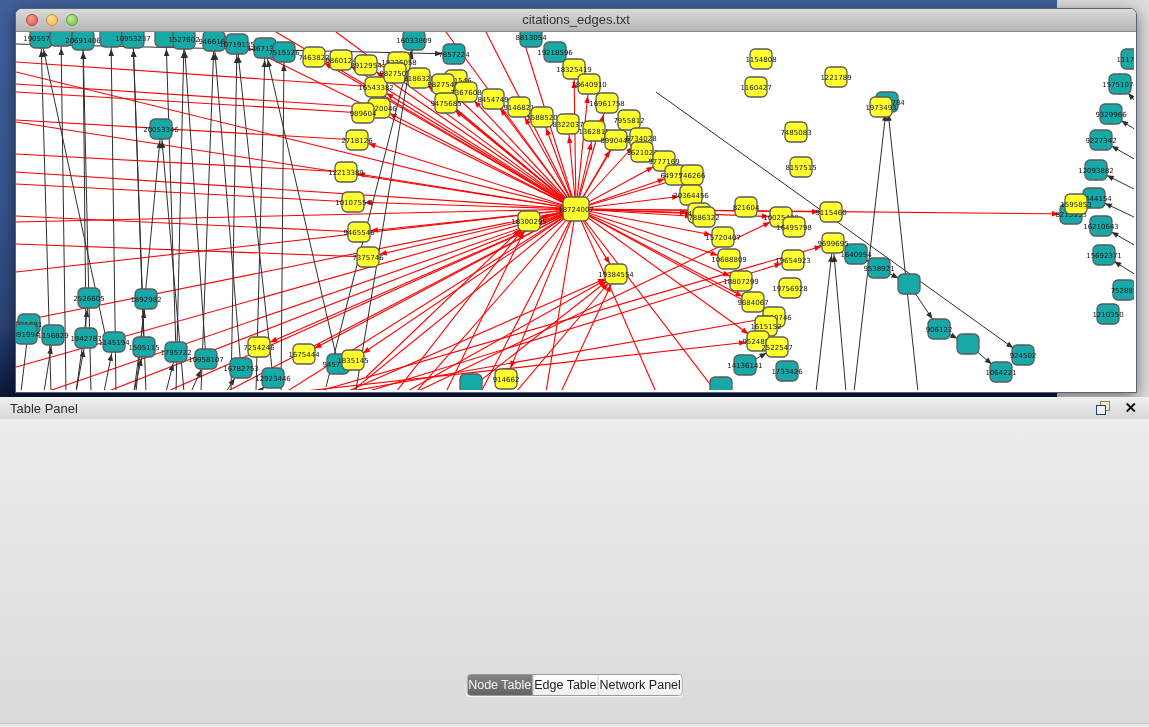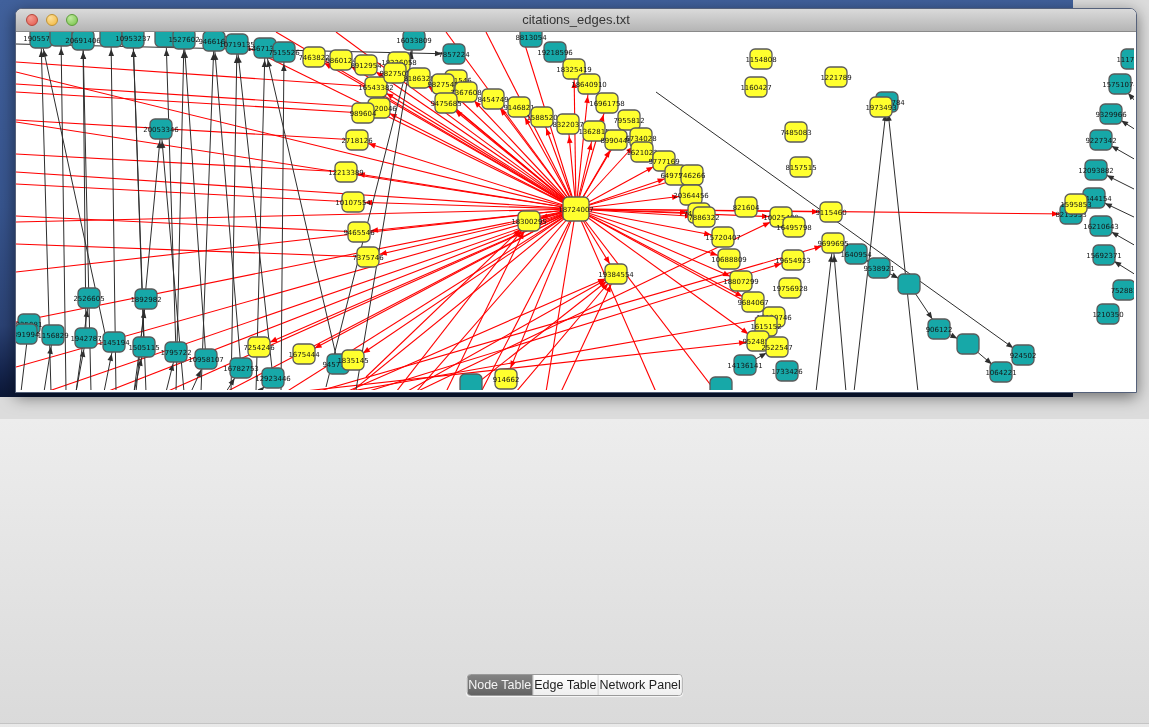--- a/index.html
+++ b/index.html
@@ -1,20 +1,20 @@
 <!DOCTYPE html>
 <html><head>
 <meta charset="utf-8">
 <style>
   html,body{margin:0;padding:0;background:#c9c9c9;}
   .app{position:relative;width:1149px;height:727px;overflow:hidden;
        font-family:"Liberation Sans",sans-serif;background:#dcdcdc;}
   
   .desktop{position:absolute;left:0;top:0;width:1057px;height:397px;
-    background:linear-gradient(180deg,#41619c 0%,#37548d 52%,#2b4274 82%,#16264f 93%,#0b1736 100%);padding-left:16px;}
+    background:linear-gradient(180deg,#41619c 0%,#37548d 52%,#2b4274 82%,#16264f 93%,#0b1736 100%);}
   
   .gwin{position:absolute;left:15px;top:8px;width:1120px;height:383px;background:#fff;
     border:1px solid #55617a;border-radius:7px 7px 0 0;box-shadow:0 4px 16px rgba(0,0,0,.5);}
   .titlebar{height:22px;background:linear-gradient(#dadada,#b5b5b5);
     border-bottom:1px solid #8a8a8a;border-radius:6px 6px 0 0;position:relative;}
   .tl{position:absolute;top:5px;width:12px;height:12px;border-radius:50%;box-sizing:border-box;}
   .tl-red{left:10px;background:radial-gradient(circle at 35% 30%,#f39d92,#e4574a);border:1px solid #b8443a;}
   .tl-yellow{left:30px;background:radial-gradient(circle at 35% 30%,#fbdf9a,#f2b63c);border:1px solid #c29332;}
   .tl-green{left:50px;background:radial-gradient(circle at 35% 30%,#c0e9a0,#74c245);border:1px solid #5d9e3a;}
   .wtitle{text-align:center;line-height:22px;font-size:13px;color:#353535;}
@@ -775,20 +775,30 @@
               <text x="513" y="191.5" text-anchor="middle" font-size="7" font-family="DejaVu Sans, sans-serif" fill="#151515">18300295</text>
             </g>
             <g>
               <rect x="479" y="337" width="22" height="20" rx="5" fill="#ffff2e" stroke="#5a5a5a" stroke-width="1.3"></rect>
               <text x="490" y="349.5" text-anchor="middle" font-size="7" font-family="DejaVu Sans, sans-serif" fill="#151515">914662</text>
             </g>
           </svg></div>
     </div>
   </div>
 
+  <div class="tp-header">
+    <span class="tp-title">Table Panel</span>
+    <span class="tp-icons">
+      <span class="float-ic">
+          <span class="b"></span>
+          <span class="f"></span>
+        </span>
+      <span class="close-ic">✕</span>
+    </span>
+  </div>
 
   <div class="bottom">
 
     <div class="tabs" id="tabs">
         <div class="tab active">Node Table</div>
         <div class="tab">Edge Table</div>
         <div class="tab">Network Panel</div>
       </div>
   </div>
 

